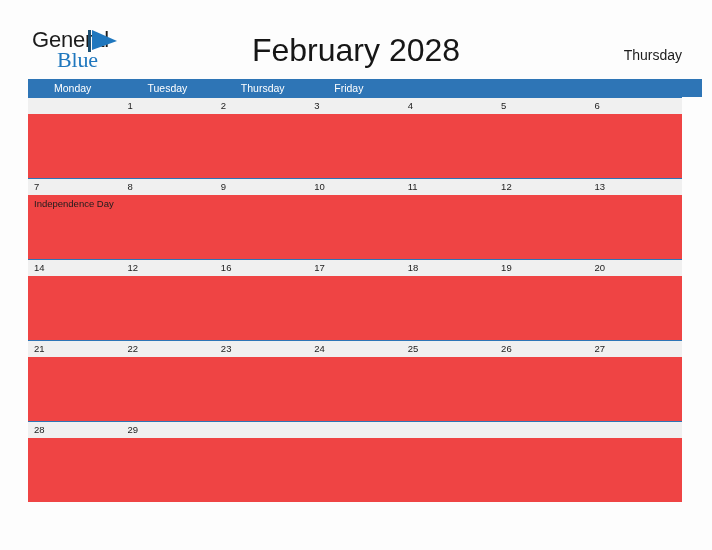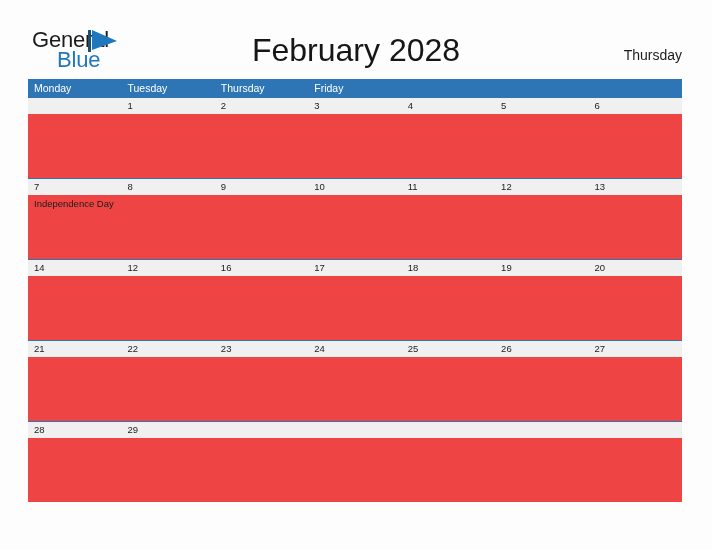--- a/index.html
+++ b/index.html
@@ -45,21 +45,21 @@
     font-family: "Liberation Sans", sans-serif;
   }
   .logo-blue {
     position: absolute;
     left: 25px;
     top: 20px;
     font-size: 22px;
     line-height: 22px;
     color: #1f77be;
     letter-spacing: -0.2px;
-    font-family: Liberation Sans, sans-serif;
+    font-family: Liberation Serif, serif;
   }
   .logo-flag {
     position: absolute;
     left: 56px;
     top: 1px;
     width: 30px;
     height: 22px;
   }
 
   
@@ -93,20 +93,21 @@
     position: absolute;
     left: 28px;
     top: 79px;
     width: 654px;
   }
   .cal-head {
     display: flex;
     width: 654px;
     height: 18px;
     background: #2e75b6;
+    padding-left: 20px;
   }
   .cal-head .dow {
     width: 93.43px;
     height: 18px;
     box-sizing: border-box;
     padding-left: 6px;
     color: #ffffff;
     font-size: 10.5px;
     line-height: 18px;
     font-family: "Liberation Sans", sans-serif;

